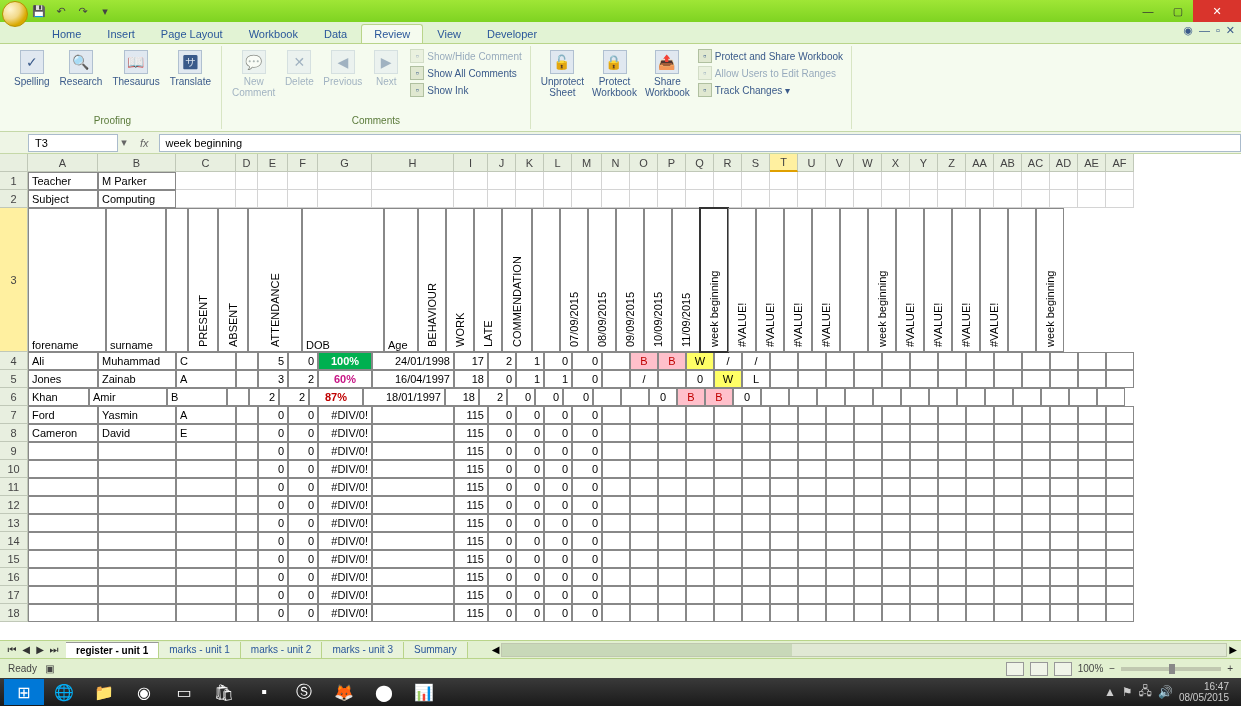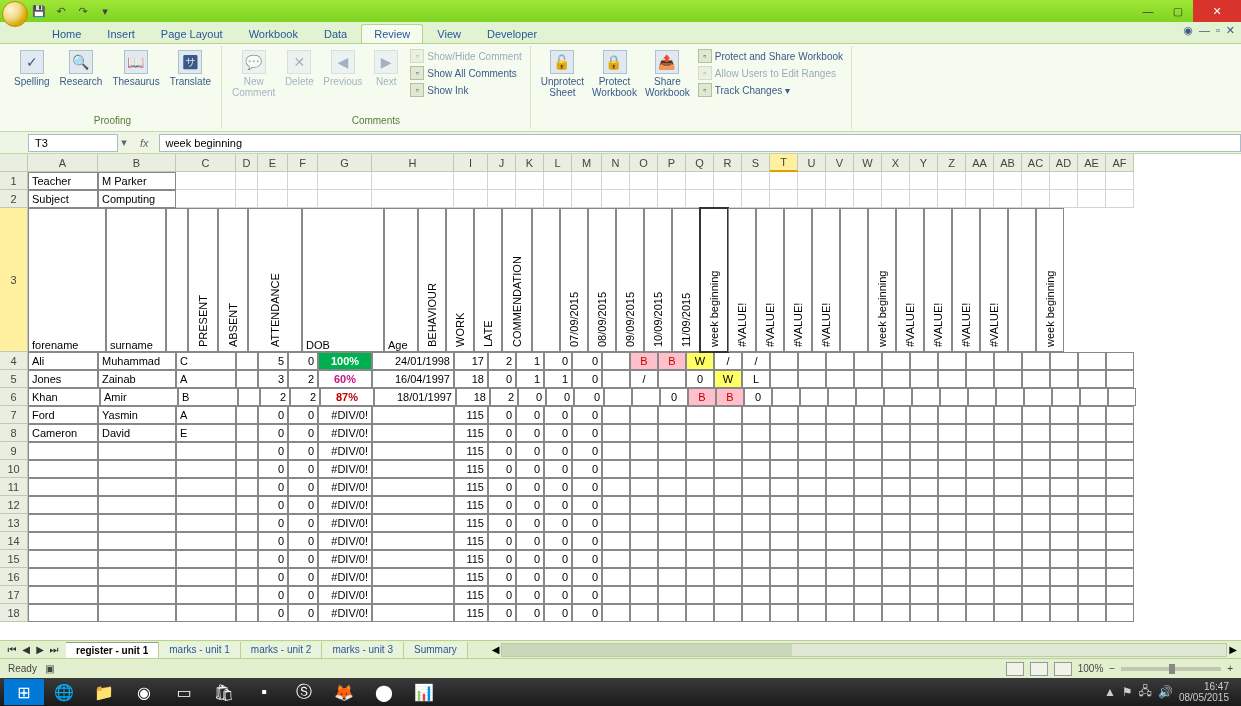--- a/index.html
+++ b/index.html
@@ -439,21 +439,21 @@
         <div class="cell border" style="width: 28px;"></div>
         <div class="cell border" style="width: 28px;"></div>
         <div class="cell border" style="width: 28px;"></div>
         <div class="cell border" style="width: 28px;"></div>
         <div class="cell border" style="width: 28px;"></div>
         <div class="cell border" style="width: 28px;"></div>
         <div class="cell border" style="width: 28px;"></div>
         <div class="cell border" style="width: 28px;"></div>
       </div>
       <div class="row ">
-        <div class="cell border" style="width: 72px;">Khan</div>
+        <div class="cell border" style="width: 61px;">Khan</div>
         <div class="cell border" style="width: 78px;">Amir</div>
         <div class="cell border" style="width: 60px;">B</div>
         <div class="cell border" style="width: 22px;"></div>
         <div class="cell border r" style="width: 30px;">2</div>
         <div class="cell border r" style="width: 30px;">2</div>
         <div class="cell border red r red c" style="width: 54px;">87%</div>
         <div class="cell border r" style="width: 82px;">18/01/1997</div>
         <div class="cell border r" style="width: 34px;">18</div>
         <div class="cell border r" style="width: 28px;">2</div>
         <div class="cell border r" style="width: 28px;">0</div>

